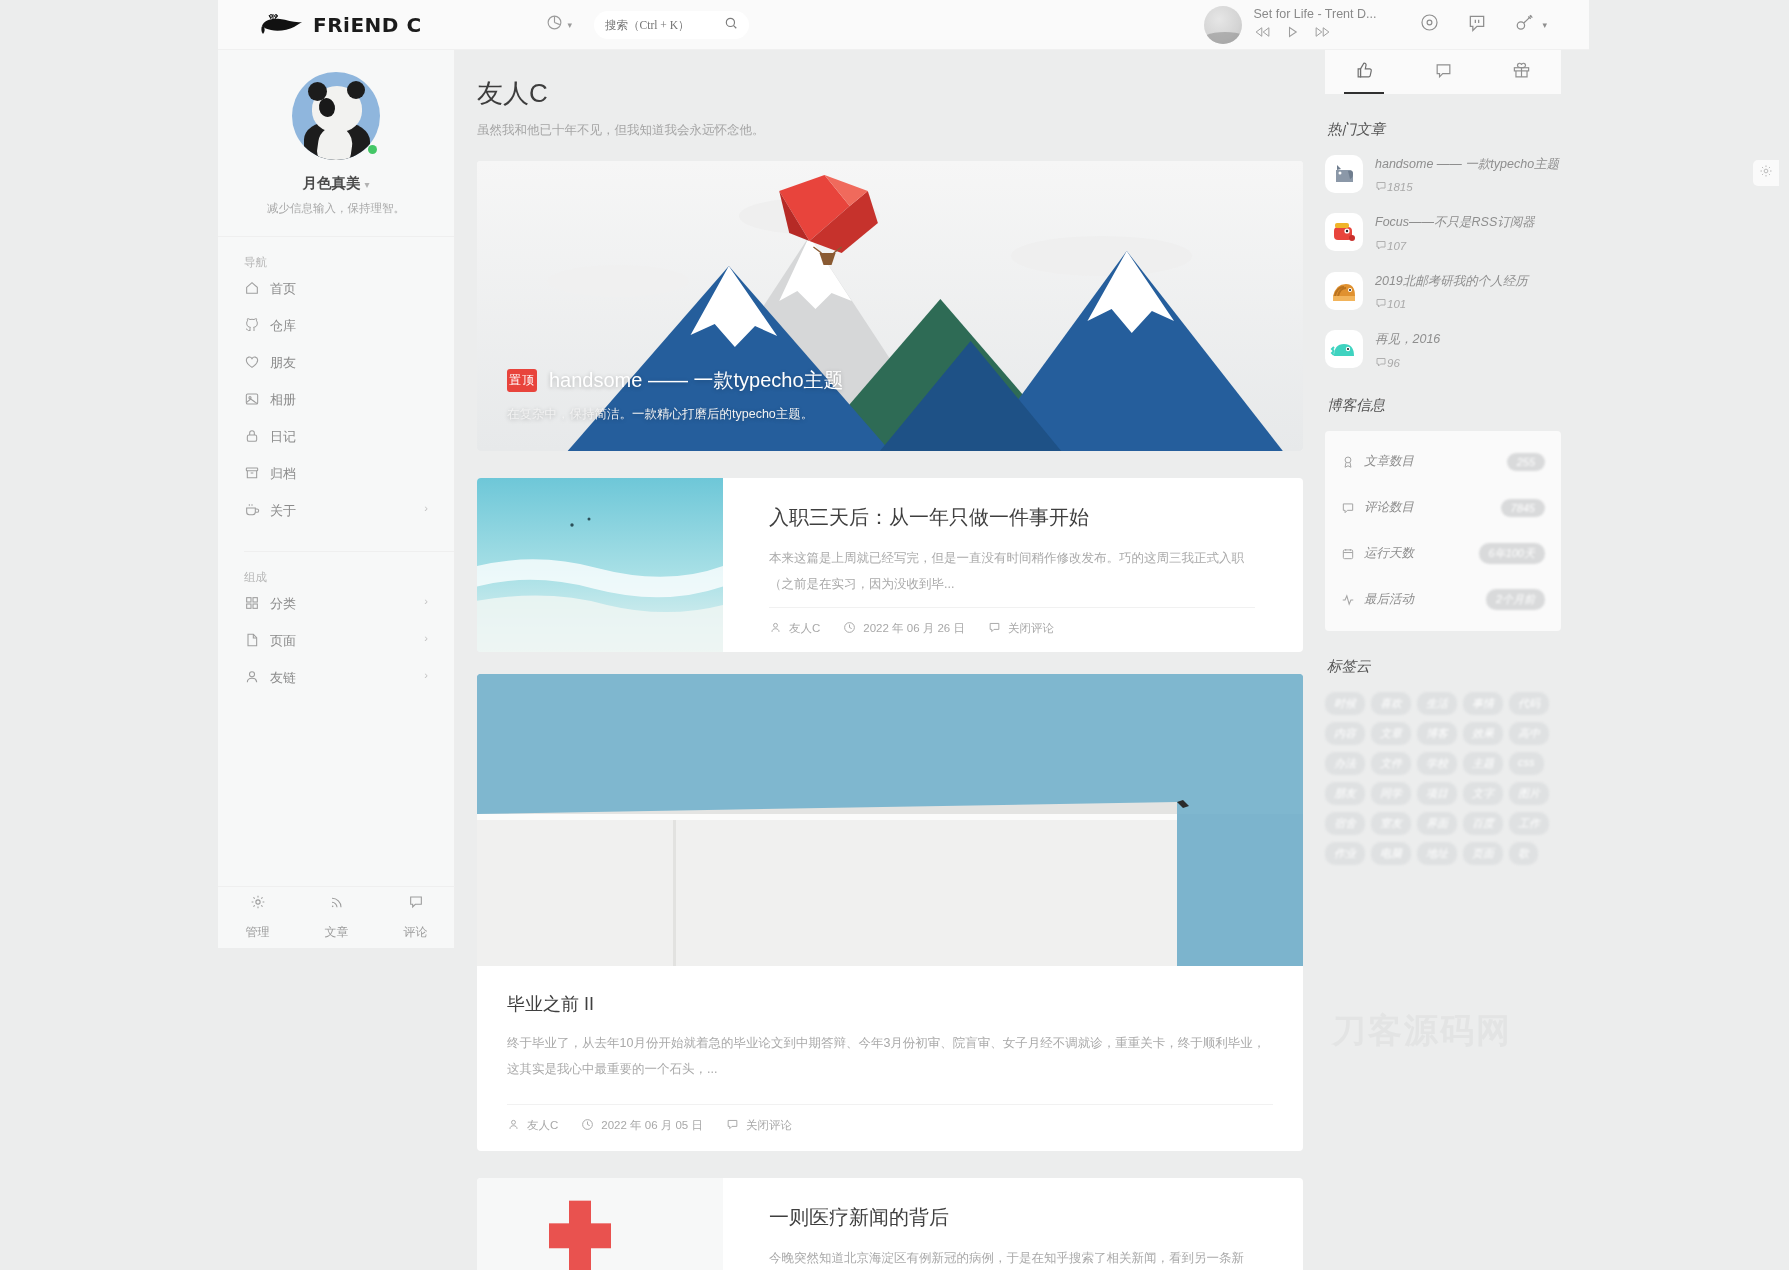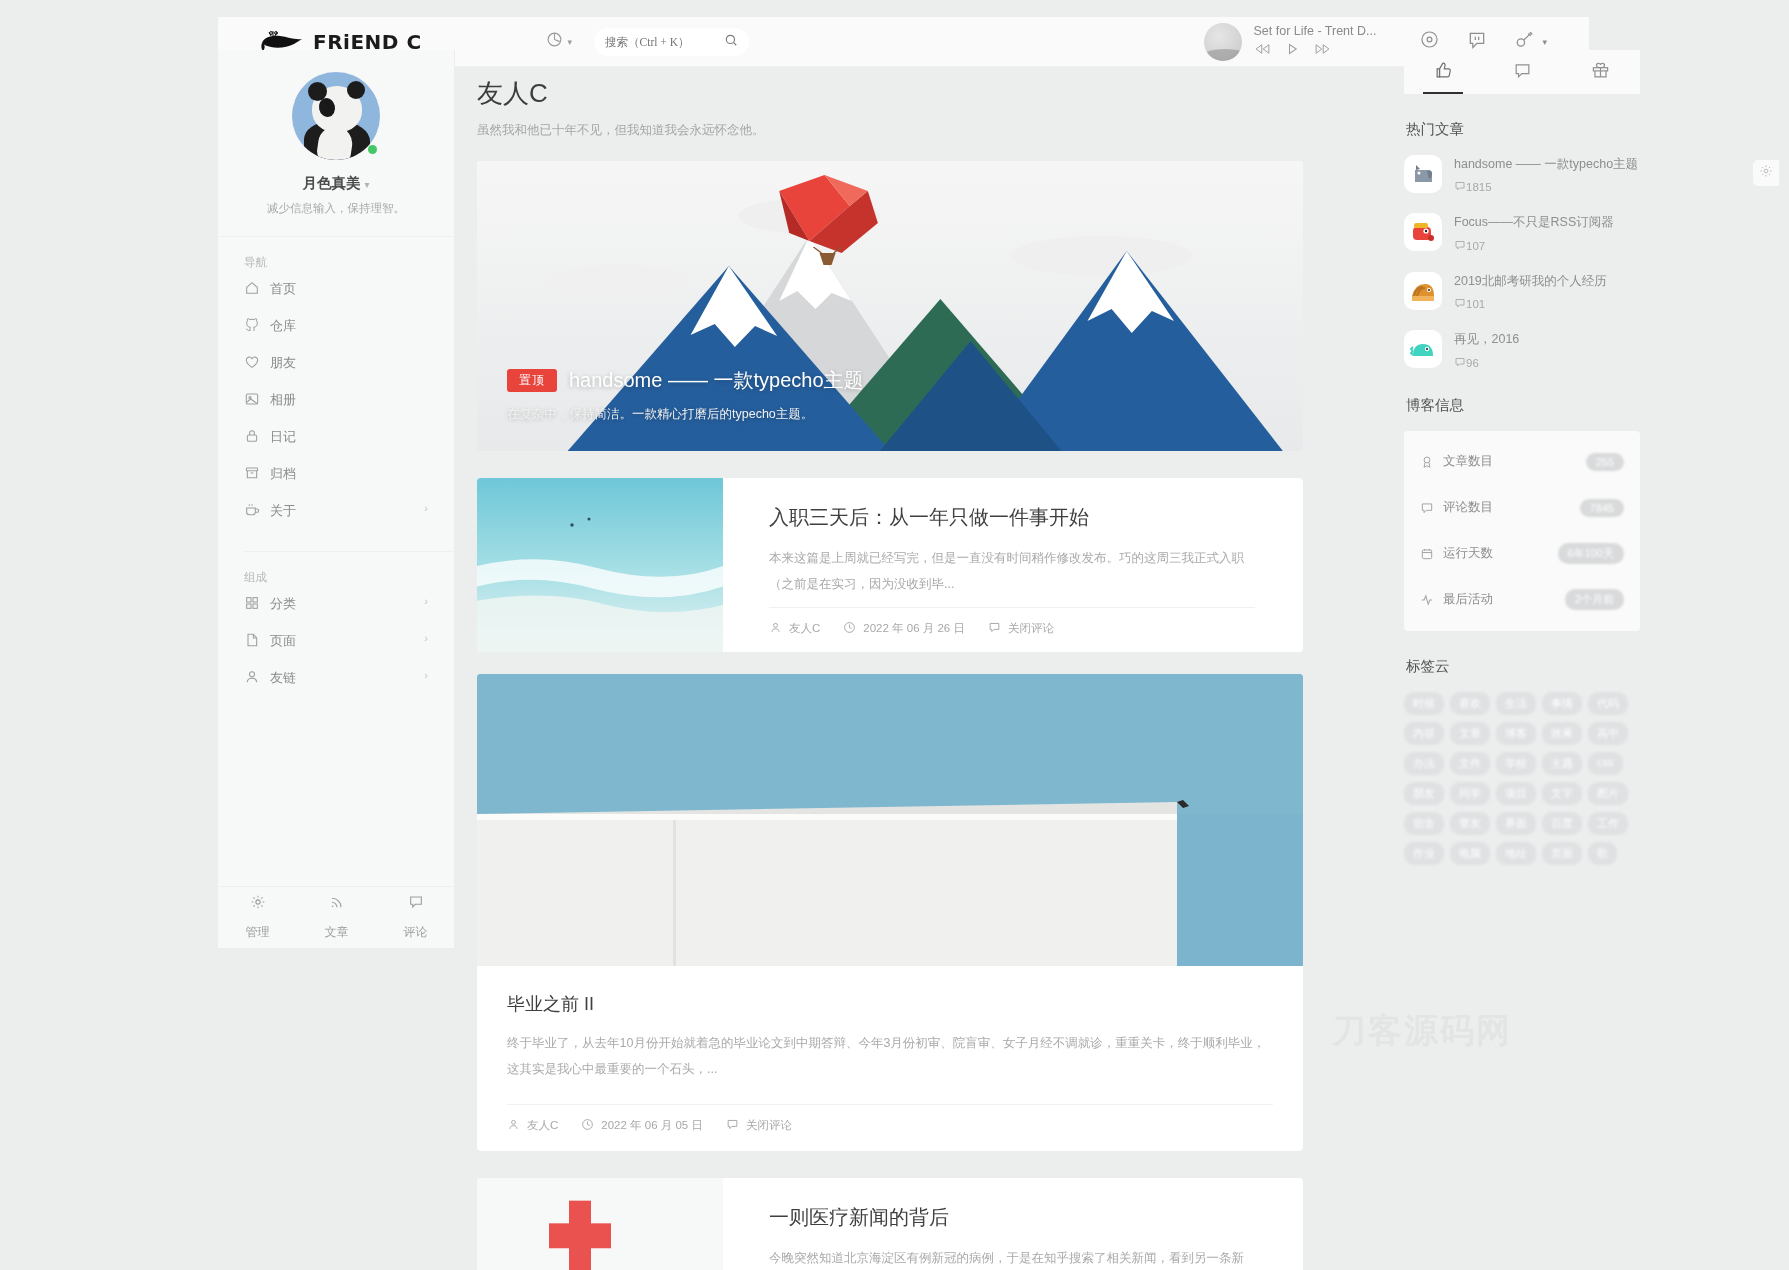--- a/index.html
+++ b/index.html
@@ -6,21 +6,21 @@
   html, body {
     width: 1789px; height: 1270px;
     background: #eceded;
     font-family: "Liberation Sans", "DejaVu Sans", sans-serif;
     overflow: hidden;
   }
   .app { position: relative; width: 1789px; height: 1270px; background: #eceded; }
 
   
   .topbar {
-    position: absolute; left: 218px; top: 17px; width: 1371px; height: 50px;
+    position: absolute; left: 218px; top: 0; width: 1371px; height: 50px;
     background: #fafafa; display: flex; align-items: center;
     border-bottom: 1px solid #f0f0f0;
   }
   .brand { display: flex; align-items: center; gap: 9px; margin-left: 40px; }
   .brand-logo { width: 46px; height: 22px; }
   .brand-text { font-size: 20px; font-weight: 700; letter-spacing: .5px; color: #1b1b1b;
                 font-family: "DejaVu Sans", sans-serif; }
   .tb-chart { margin-left: 124px; display: flex; align-items: center; gap: 5px; color: #9b9b9b; }
   .searchbox {
     margin-left: 22px; width: 155px; height: 28px; background: #fff; border-radius: 14px;
@@ -101,21 +101,21 @@
   .page-sub { font-size: 12.5px; color: #a5a5a5; margin-top: 11px; }
 
   .card { background: #fff; border-radius: 4px; margin-top: 22px; overflow: hidden; }
 
   
   .hero { position: relative; height: 290px; overflow: hidden; background: linear-gradient(#f4f4f4,#e9eaea); }
   .hero svg { position: absolute; inset: 0; width: 100%; height: 100%; }
   .hero-overlay { position: absolute; left: 30px; bottom: 28px; }
   .hero-titleline { display: flex; align-items: center; gap: 12px; }
   .badge-top {
-    background: #e8443c; color: #fff; font-size: 12px; padding: 3px 12px; border-radius: 3px;
+    background: #e8443c; color: #fff; font-size: 12px; padding: 3px 2px; border-radius: 3px;
     letter-spacing: 1px;
   }
   .hero-title { font-size: 20px; color: #fff; font-weight: 400; text-shadow: 0 1px 4px rgba(0,0,0,.25); }
   .hero-desc { font-size: 12.5px; color: #f2f2f2; margin-top: 12px; text-shadow: 0 1px 4px rgba(0,0,0,.25); }
 
   
   .post-h { display: flex; min-height: 170px; margin-top: 27px; }
   .post-h .thumb { width: 246px; flex: none; }
   .post-h .body { flex: 1; padding: 26px 48px 16px 46px; display: flex; flex-direction: column; }
   .post-title { font-size: 20px; color: #3f3f3f; font-weight: 400; }
@@ -126,21 +126,21 @@
     border-top: 1px solid #f1f1f1; padding-top: 13px; margin-top: auto;
   }
   .post-meta .mi { display: flex; align-items: center; gap: 7px; margin-right: 16px; }
 
   
   .post-v .cover { height: 292px; position: relative; overflow: hidden; }
   .post-v .body { padding: 26px 30px 18px 30px; }
   .post-v .post-meta { margin-top: 22px; }
 
   
-  .right { position: absolute; left: 1404px; top: 50px; width: 236px; height: 1220px; }
+  .right { position: absolute; left: 1325px; top: 50px; width: 236px; height: 1220px; font-style: italic; }
   .right-tabs { display: flex; background: #fafafa; height: 44px; align-items: center; }
   .rt { flex: 1; display: flex; justify-content: center; align-items: center; height: 44px;
         color: #8f8f8f; position: relative; cursor: pointer; }
   .rt.active::after { content: ""; position: absolute; bottom: 0; left: 50%; transform: translateX(-50%);
                       width: 40px; height: 2px; background: #303030; }
   .right-panel { padding: 0 0 0 0; }
   .sec-title { font-size: 14.5px; color: #525252; margin: 26px 0 16px 2px; }
   .hot-item { display: flex; gap: 12px; margin-bottom: 19px; cursor: pointer; }
   .hot-thumb { width: 38px; height: 38px; border-radius: 10px; flex: none; background: #fff;
                display: flex; align-items: center; justify-content: center; overflow: hidden; }

